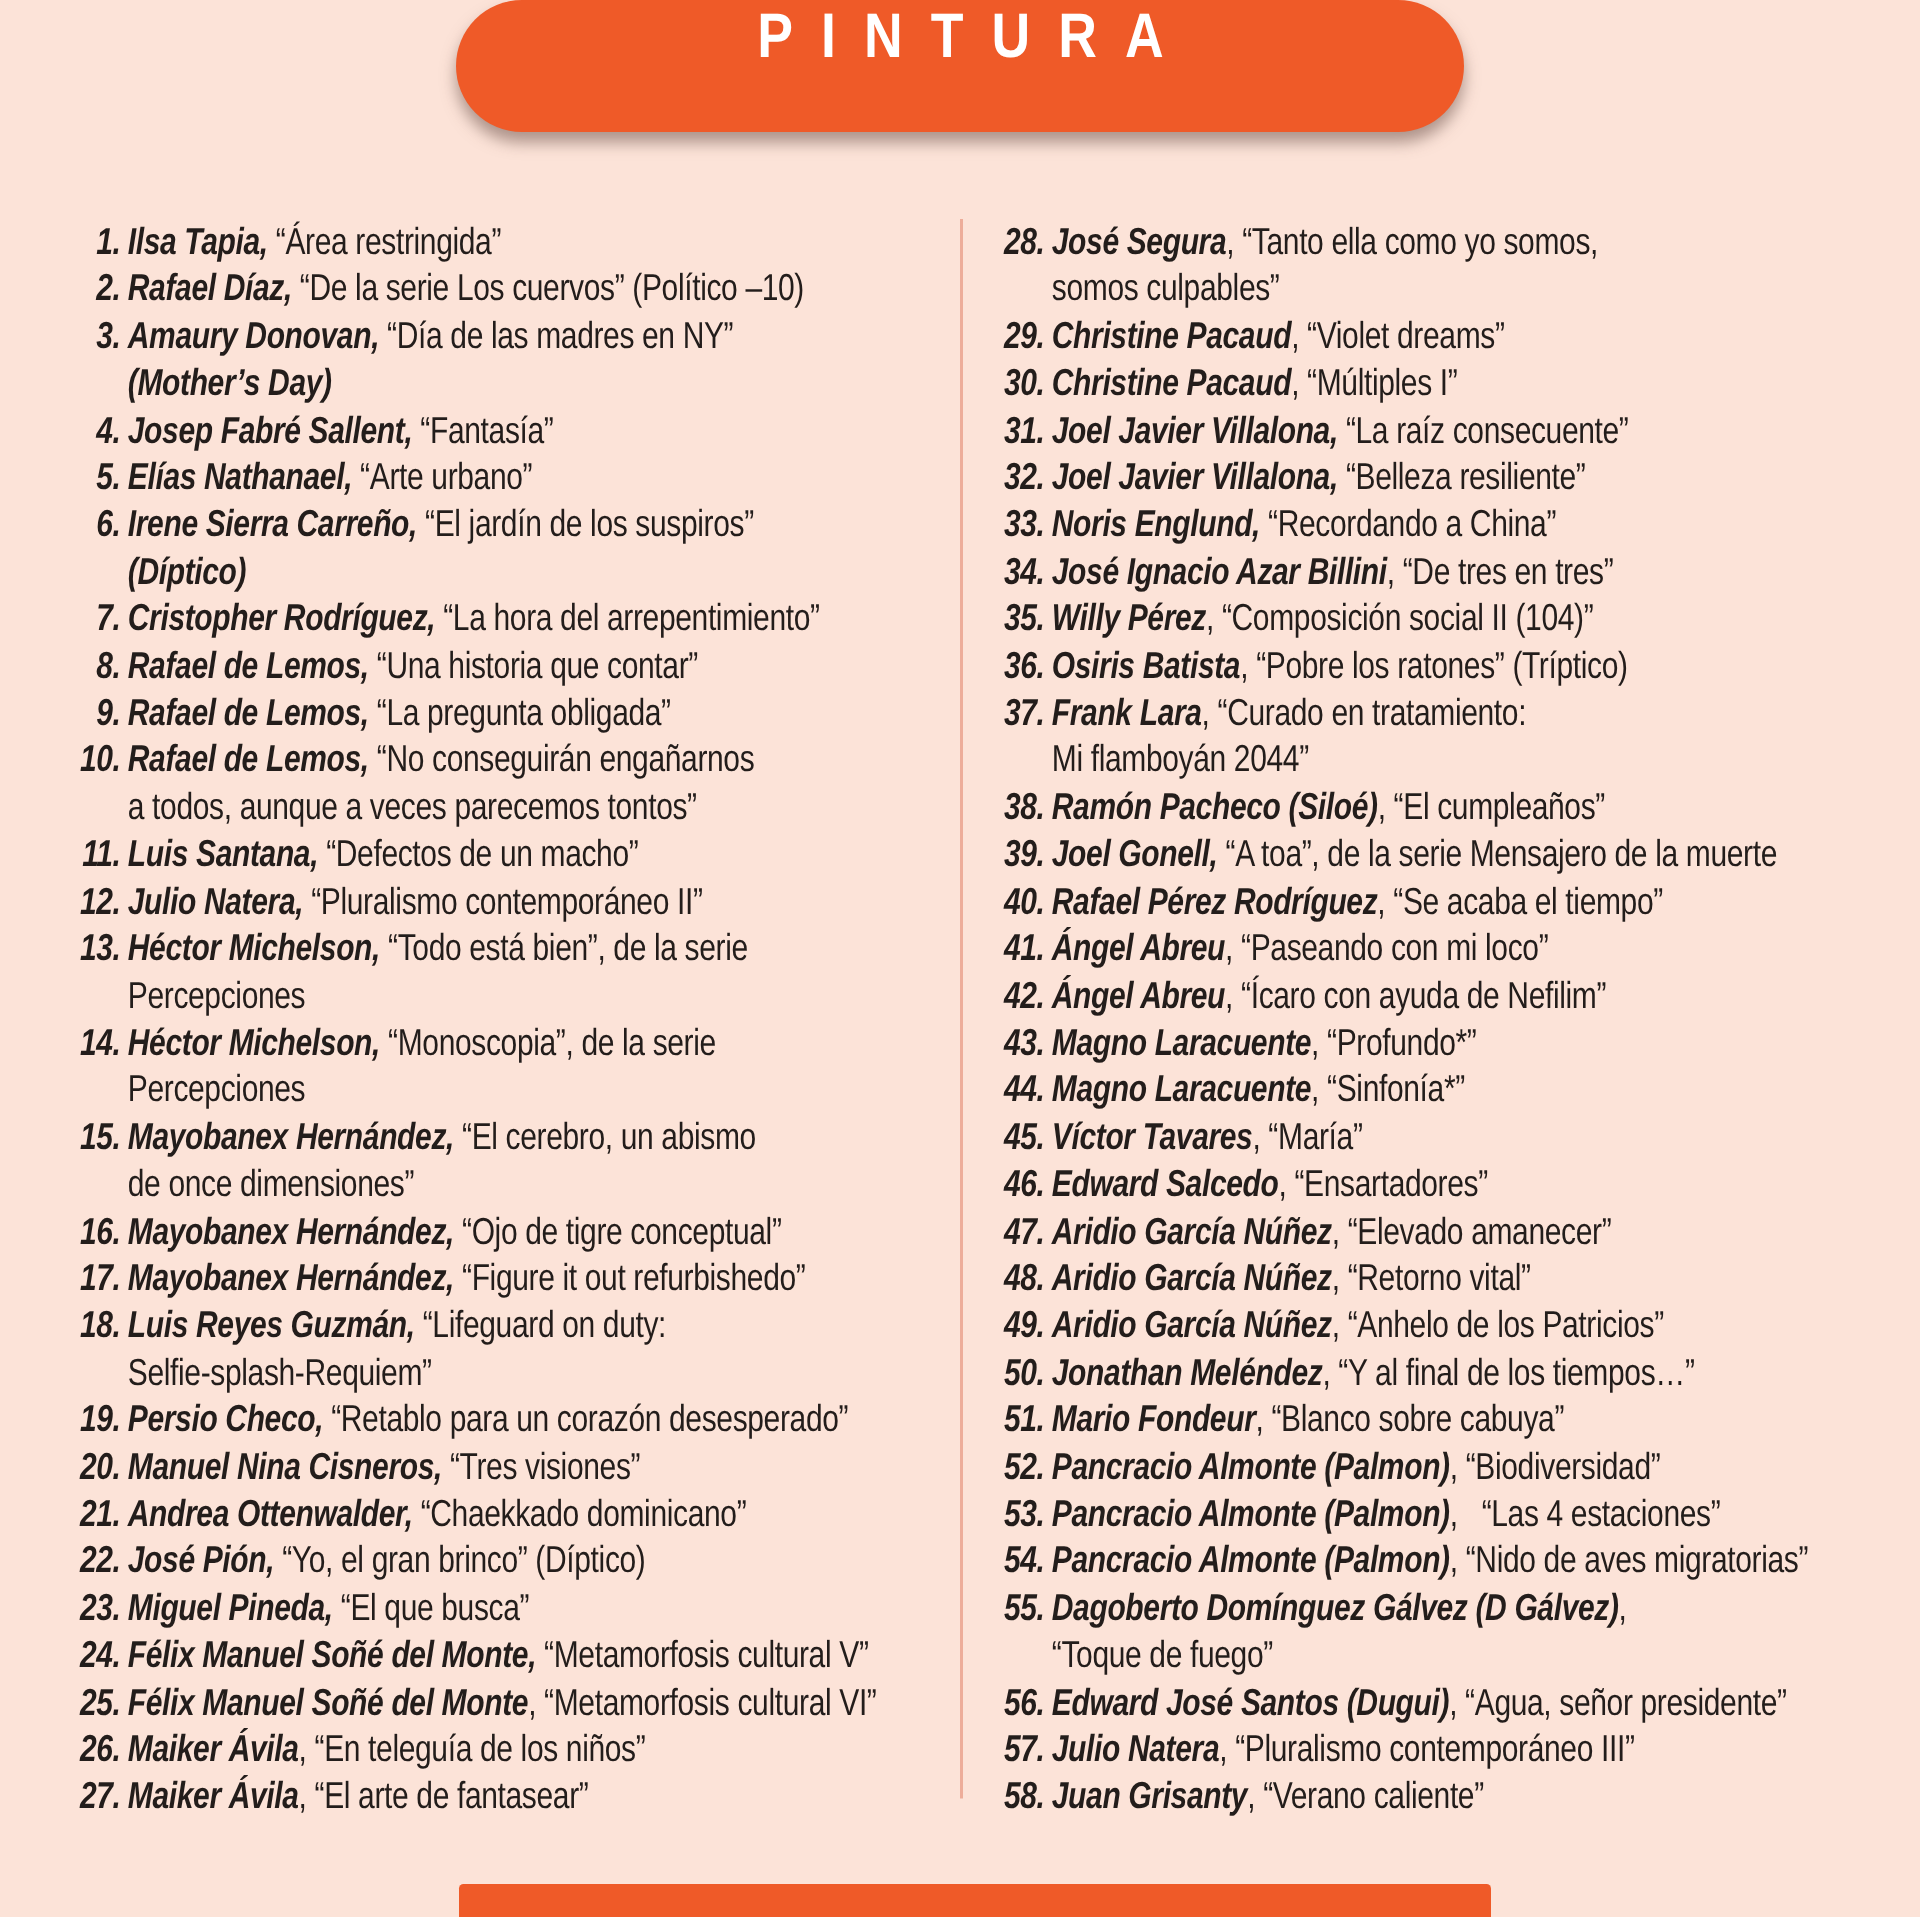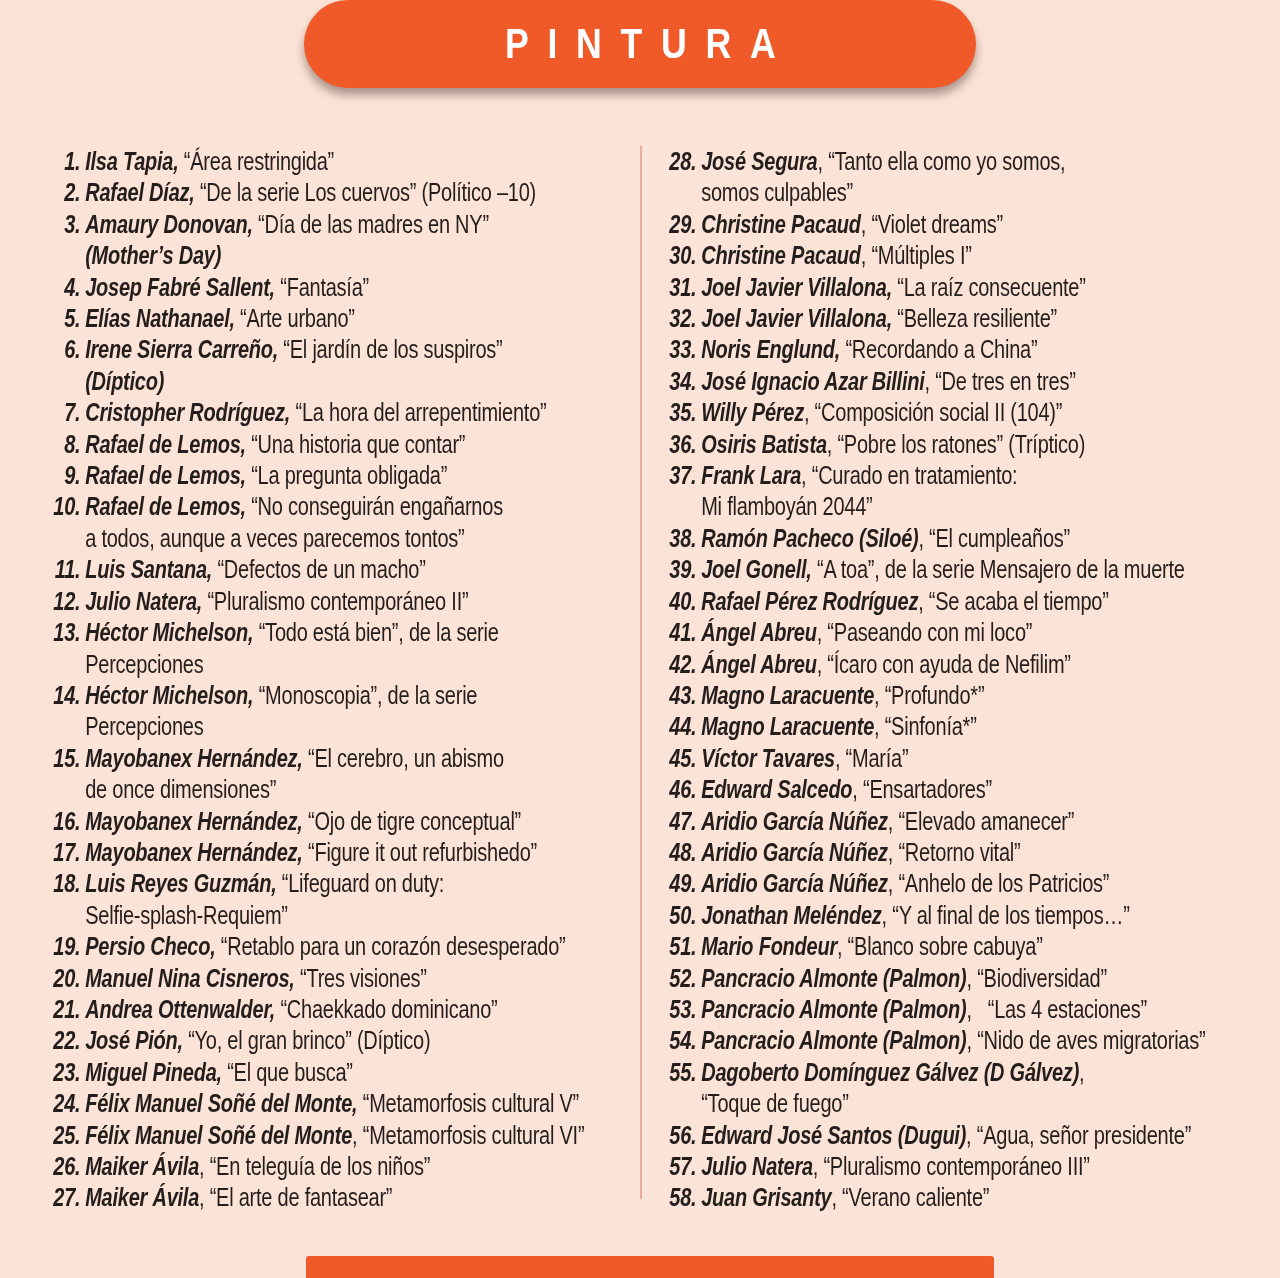--- a/index.html
+++ b/index.html
@@ -6,21 +6,21 @@
   body{
     width:1280px;height:1278px;position:relative;overflow:hidden;
     background:#FCE3D8;
     font-family:"Liberation Sans",sans-serif;
     color:#231D1B;
   }
   .banner{
     position:absolute;top:0;left:304px;width:672px;height:88px;
     background:#EF5A28;border-radius:46px;
     box-shadow:0 7px 10px rgba(110,82,74,.55);
-    display:flex;align-items:center;justify-content:center;
+    display:flex;align-items:flex-start;justify-content:center;
   }
   .banner h1{
     margin:0;color:#FFFFFF;font-size:42px;font-weight:bold;
     letter-spacing:22px;text-indent:22px;
     transform:scaleX(.85);transform-origin:center;
     white-space:nowrap;
   }
   .col{
     list-style:none;margin:0;padding:0;position:absolute;top:146px;width:766px;
     transform:scaleX(.8);transform-origin:left top;

